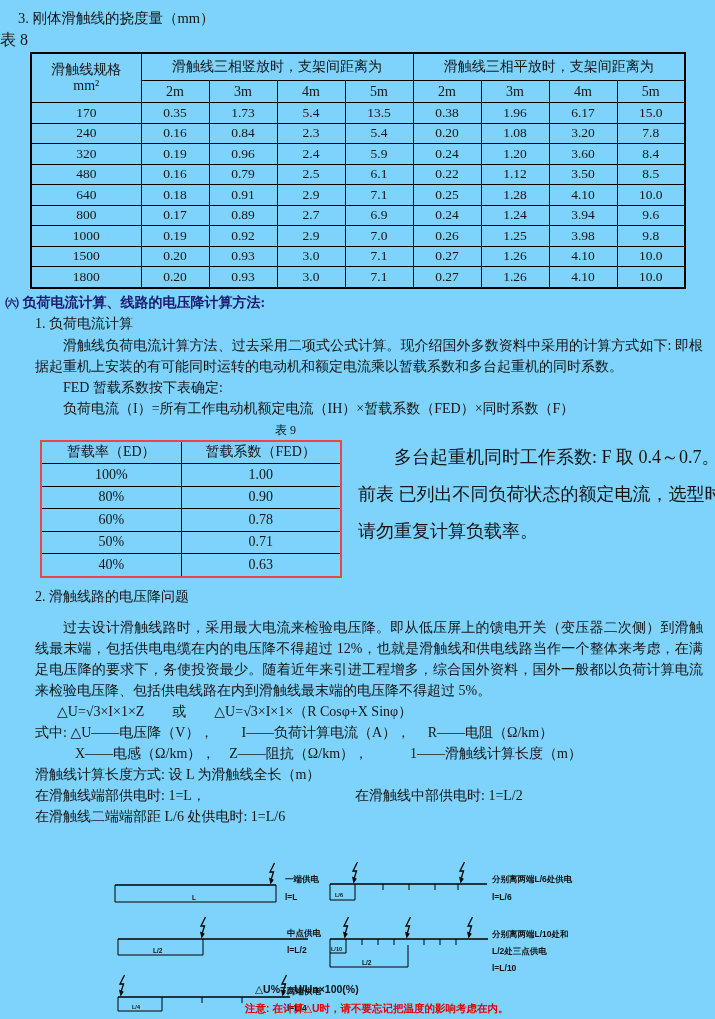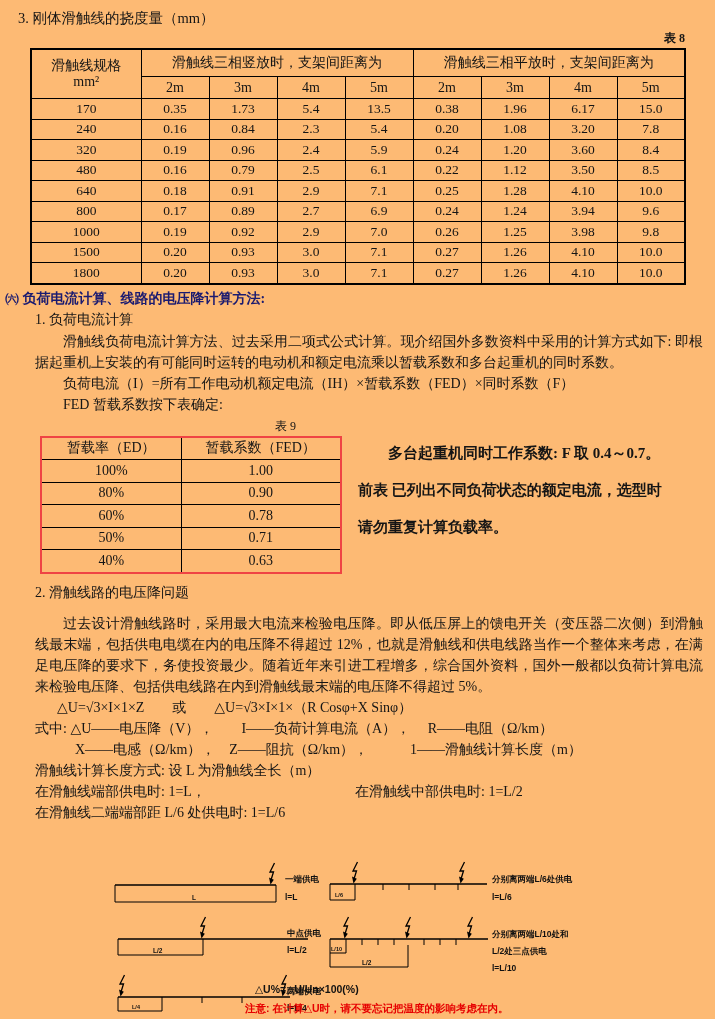--- a/index.html
+++ b/index.html
@@ -1,26 +1,26 @@
 <!DOCTYPE html>
 <html><head>
 <meta charset="utf-8">
 <style>
   html,body { margin:0; padding:0; background:#ffffff; }
   .page {
     position:relative; width:715px; height:1019px; overflow:hidden;
-    background:#fdba74; color:#151515;
+    background:#7dd3fc; color:#151515;
     font-family:"Liberation Serif","DejaVu Serif",serif;
     font-size:14px;
   }
   .line { white-space:nowrap; }
 
   
   .doc-title { margin:9px 0 0 18px; font-size:14.5px; }
-  .t8-caption { text-align:right; margin:2px 30px 1px 0; font-size:12px;font-weight:bold; }
+  .t8-caption { margin:2px 30px 1px 0; font-size:16px; }
   .sec6-heading { margin:5px 0 0 5px; font-weight:bold; }
   .sub-heading { margin:3px 0 0 35px; }
   .para { margin:2px 12px 0 35px; text-indent:2em; line-height:21px; text-align:justify; }
   .flush { margin:0 12px 0 35px; line-height:21px; }
   .ind1  { margin-left:63px; line-height:21px; }
   .ind2  { margin-left:75px; line-height:21px; }
   .formula-line { margin-left:57px; line-height:21px; }
   .cases { margin-left:35px; line-height:21px; display:flex; }
   .case-a { display:inline-block; width:320px; }
 
@@ -35,21 +35,21 @@
   .t8 .cn { width:68px; }
   .t8 .rule-head div { line-height:16px; }
 
   
   .t9-wrap { display:flex; margin-top:2px; }
   .t9-col { width:344px; }
   .t9-caption { text-align:right; margin:1px 48px 1px 0; font-size:12px; }
   .t9 { margin-left:40px; width:300px; border:2px solid #ef4444; }
   .t9 th, .t9 td { border:1px solid #000; text-align:center; font-weight:normal; height:21.5px; font-size:14px; padding:0; }
   .t9 .ca { width:140px; } .t9 .cb { width:160px; }
-  .side-text { width:352px; margin:18px 0 0 14px; font-size:15px; line-height:37px;font-weight:bold; }
+  .side-text { width:352px; margin:18px 0 0 14px; font-size:18px; line-height:37px; }
   .side-text .first { text-indent:2em; }
 
   
   .diagrams { position:absolute; left:0; top:860px; }
   .dlabel { font-family:"Liberation Sans","DejaVu Sans",sans-serif; font-weight:bold; font-size:8.5px; fill:#111; }
   .dim { font-family:"Liberation Sans","DejaVu Sans",sans-serif; font-weight:bold; font-size:6.5px; fill:#111; }
   .dim-s { font-family:"Liberation Sans","DejaVu Sans",sans-serif; font-weight:bold; font-size:5.5px; fill:#111; }
   .dformula { font-family:"Liberation Sans","DejaVu Sans",sans-serif; font-weight:bold; font-size:10.5px; fill:#111; }
   .dnote { font-family:"Liberation Sans","DejaVu Sans",sans-serif; font-weight:bold; font-size:10.5px; }
   .cond { stroke:#000; stroke-width:1.5; }
@@ -196,22 +196,22 @@
           <td>4.10</td>
           <td>10.0</td>
         </tr>
       </tbody>
   </table>
 
   <div class="line sec6-heading" style="color:#1b1b70;">㈥ 负荷电流计算、线路的电压降计算方法:</div>
 
   <div class="line sub-heading">1. 负荷电流计算</div>
   <div class="para">滑触线负荷电流计算方法、过去采用二项式公式计算。现介绍国外多数资料中采用的计算方式如下: 即根据起重机上安装的有可能同时运转的电动机和额定电流乘以暂载系数和多台起重机的同时系数。</div>
+  <div class="line ind1">FED 暂载系数按下表确定:</div>
   <div class="line ind1">负荷电流（I）=所有工作电动机额定电流（IH）×暂载系数（FED）×同时系数（F）</div>
-  <div class="line ind1">FED 暂载系数按下表确定:</div>
 
   <div class="t9-wrap">
     <div class="t9-col">
       <div class="line t9-caption">表 9</div>
       <table class="t9">
         <colgroup>
             <col class="ca">
             <col class="cb">
           </colgroup>
         <thead>

